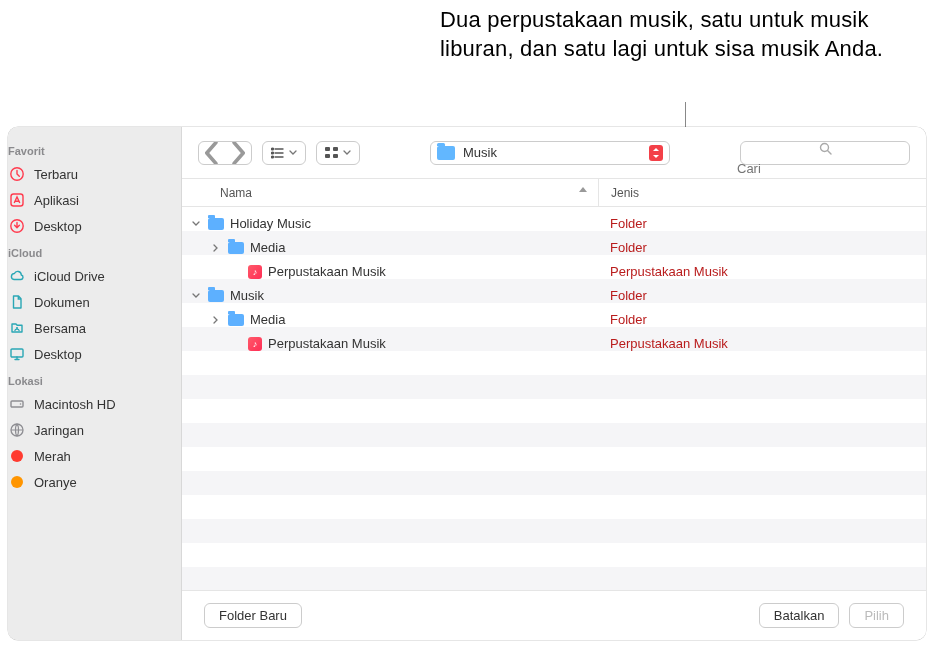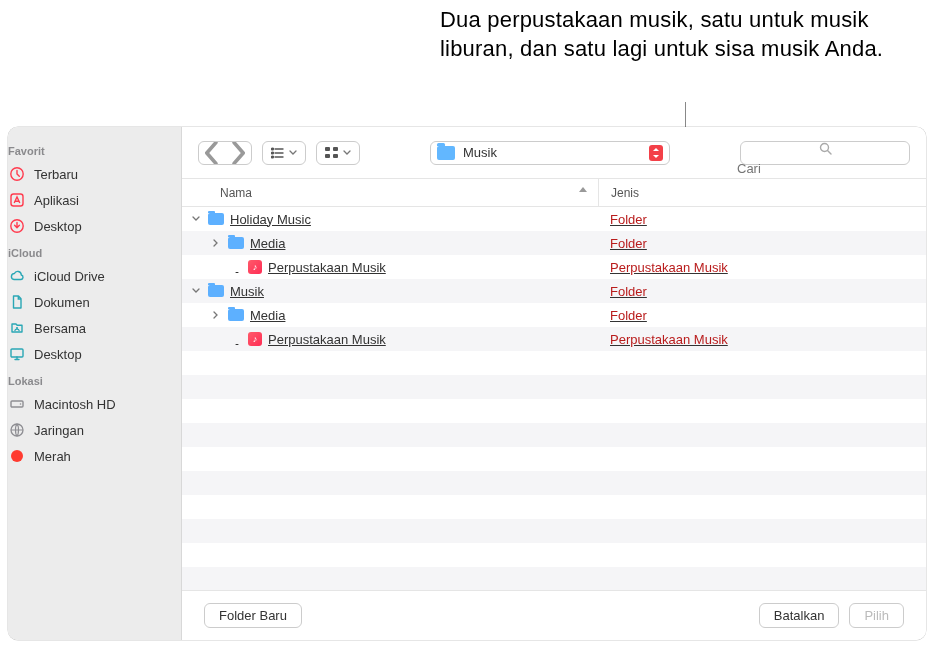--- a/index.html
+++ b/index.html
@@ -173,24 +173,23 @@
     border-bottom:1px solid #e5e5e5;
     color:#555;
     font-size:12px;
   }
   .col-name-h { flex: 0 0 416px; padding-left:38px; display:flex;align-items:flex-start;gap:6px;}
   .col-name-h .sort { margin-left:auto; margin-right:10px; color:#888; }
   .col-kind-h { flex:1; padding-left:12px; border-left:1px solid #e5e5e5; height:100%; display:flex;align-items:center;}
   .file-list { flex:1; overflow:auto; }
   .row {
     display:flex;
-    align-items:center;
+    align-items:flex-end;
     height:24px;
     font-size:13px;
-    text-decoration:underline;
   }
   .row.striped { background:#f5f5f7; }
   .row .name-cell {
     flex: 0 0 416px;
     display:flex;align-items:center;gap:6px;
     padding-left: 10px;
   }
   .row .kind-cell { flex:1; padding-left:12px; color:#b91c1c; }
   .disclosure {
     width:10px; color:#888; font-size:10px; display:inline-block; text-align:center;
@@ -319,20 +318,26 @@
             <path d="M2 8h12M8 2c2 2 2 10 0 12M8 2c-2 2-2 10 0 12" stroke="currentColor" stroke-width="1.2" fill="none"></path>
           </svg>
         </span>
         <span class="label">Jaringan</span>
       </div>
       <div class="sb-item">
         <span class="icon" style="color: rgb(255, 59, 48);">
           <span class="sb-dot" style="background: rgb(255, 59, 48);"></span>
         </span>
         <span class="label">Merah</span>
+      </div>
+      <div class="sb-item">
+        <span class="icon" style="color: rgb(255, 149, 0);">
+          <span class="sb-dot" style="background: rgb(255, 149, 0);"></span>
+        </span>
+        <span class="label">Oranye</span>
       </div>
     </div>
 
   <div class="main">
 
     <div class="toolbar">
       <div class="segmented">
         <div class="seg">
           <svg viewBox="0 0 10 10">
               <path d="M6.5 1 3 5l3.5 4" stroke="#999" stroke-width="1.4" fill="none" stroke-linecap="round" stroke-linejoin="round"></path>

